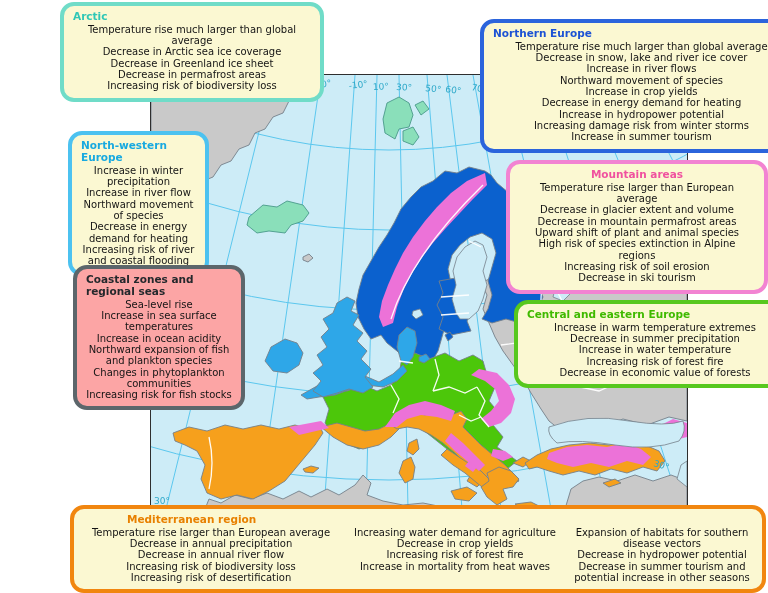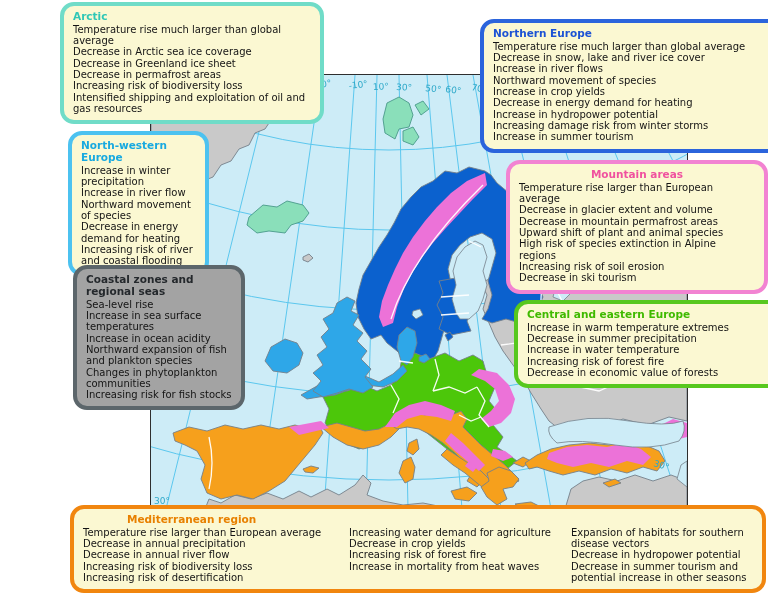--- a/index.html
+++ b/index.html
@@ -6,31 +6,31 @@
   #stage{position:relative;width:768px;height:593px;background:#fff;overflow:hidden;
          font-family:"DejaVu Sans","Liberation Sans",sans-serif;color:#141414;}
   
   #map{position:absolute;left:150px;top:74px;width:536px;height:434px;
        border:1.5px solid #2e2e2e;box-sizing:content-box;background:#cdecf7;}
   #map svg{display:block;}
   
   .box{position:absolute;background:#fbf8d2;border:4px solid #999;border-radius:14px;
        padding:5px 9px 6px 9px;font-size:10px;line-height:1.13;box-sizing:border-box;z-index:5;}
   .box .title{font-weight:bold;font-size:10.5px;margin:0 0 1px 0;}
-  .box ul{margin:0;padding:0;list-style:none;}
+  .box ul{margin:0;padding:0;list-style:none;text-align:center;}
   .box li{margin:0;padding:0;}
   #box-arctic   {left:60px; top:2px;  width:264px;border-color:#70dcc8;}
   #box-arctic .title{color:#2fc7b6;}
   #box-northern {left:480px;top:19px;  width:323px;border-color:#2b64dc;}
   #box-northern .title{color:#1c52d4;}
   #box-nwe      {left:68px; top:131px;width:141px;border-color:#4cc2f0;}
   #box-nwe .title{color:#18a9e0;}
   #box-mountain {left:506px;top:160px;width:262px;border-color:#f283d2;}
   #box-mountain .title{color:#f0519f;text-align:center;}
-  #box-coastal  {left:73px; top:265px;width:172px;border-color:#5c666b;background:#a3a3a3;}
+  #box-coastal  {left:73px; top:265px;width:172px;border-color:#5c666b;background:#fca5a5;}
   #box-coastal .title{color:#24282c;}
   #box-central  {left:514px;top:300px;width:282px;border-color:#57c81e;}
   #box-central .title{color:#3fba00;}
   #box-medit    {left:70px; top:505px;width:696px;border-color:#f1860f;}
   #box-medit .title{color:#e88000;margin-left:44px;}
   #box-medit .cols{display:flex;gap:10px;}
   #box-medit .c1{flex:0 0 256px;}
   #box-medit .c2{flex:0 0 212px;}
   #box-medit .c3{flex:1 1 auto;}
 </style>
@@ -177,21 +177,20 @@
   </div>
 
   <div class="box" id="box-arctic">
     <div class="title">Arctic</div>
     <ul>
         <li>Temperature rise much larger than global average</li>
         <li>Decrease in Arctic sea ice coverage</li>
         <li>Decrease in Greenland ice sheet</li>
         <li>Decrease in permafrost areas</li>
         <li>Increasing risk of biodiversity loss</li>
-        <li>Intensified shipping and exploitation of oil and gas resources</li>
       </ul>
   </div>
 
   <div class="box" id="box-northern">
     <div class="title">Northern Europe</div>
     <ul>
         <li>Temperature rise much larger than global average</li>
         <li>Decrease in snow, lake and river ice cover</li>
         <li>Increase in river flows</li>
         <li>Northward movement of species</li>

